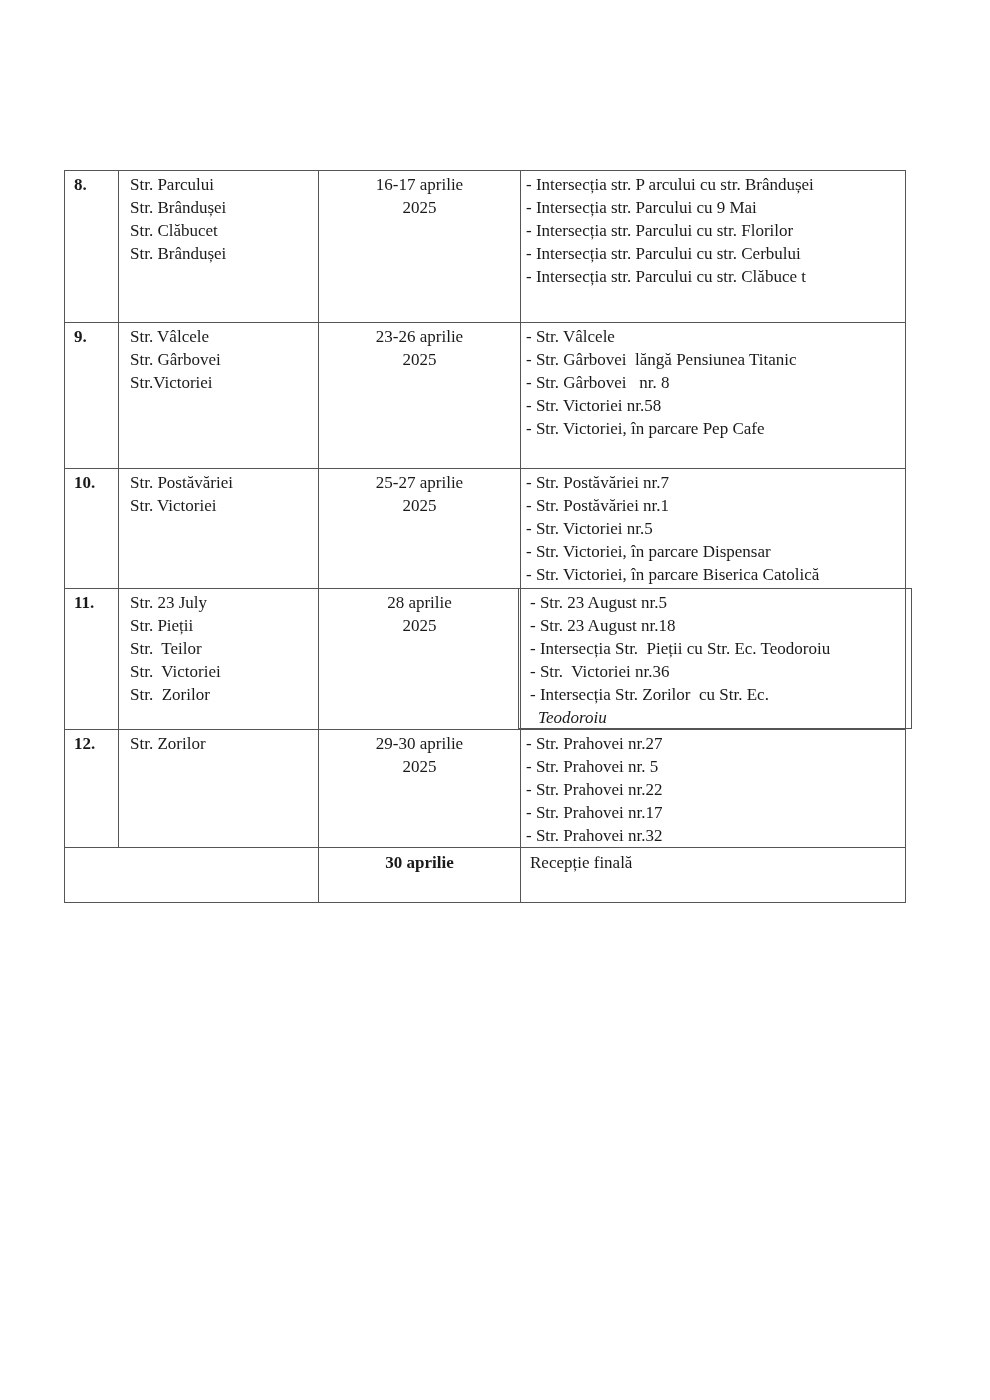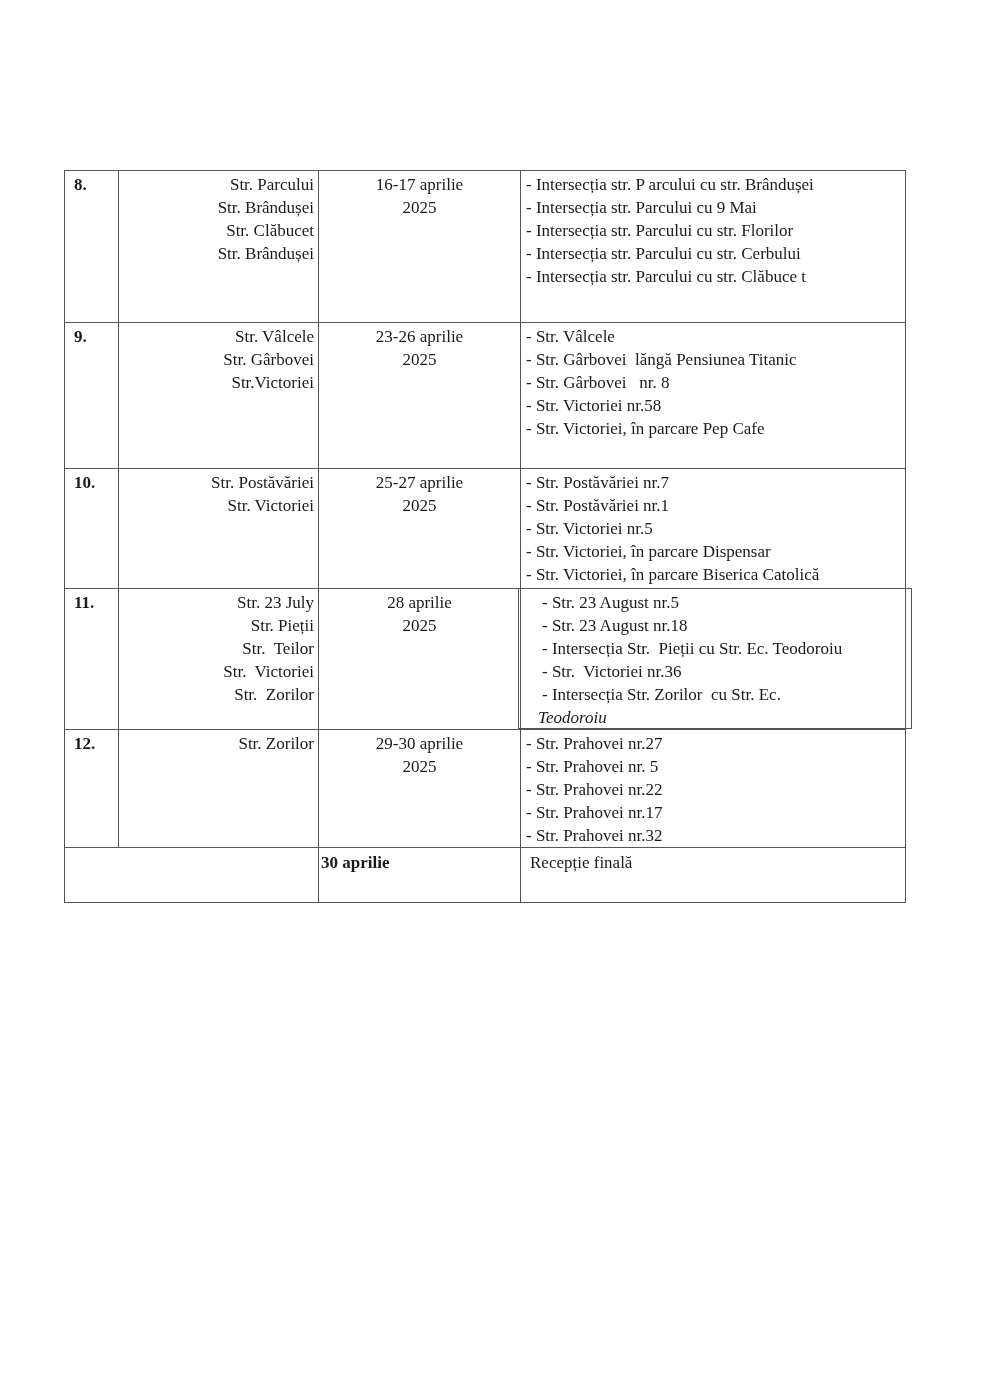--- a/index.html
+++ b/index.html
@@ -31,51 +31,51 @@
     line-height: 23px;
     overflow: hidden;
   }
   .multiline { white-space: pre-wrap; }
   td.c-num {
     font-weight: bold;
     padding: 2px 2px 0 9px;
   }
   td.c-streets {
     padding: 2px 4px 0 11px;
-    text-align: right;
   }
   td.c-date {
     font-weight: normal;
     text-align: center;
     padding: 2px 2px 0 2px;
   }
   td.c-details {
     padding: 2px 4px 0 5px;
   }
   
   td.c-details-r11 {
     border-right: none;
     padding: 2px 0 0 1px;
   }
-  td.c-details-r11 .indented { padding-left: 8px; white-space: pre-wrap; margin-left: 12px; }
+  td.c-details-r11 .indented { padding-left: 8px; white-space: pre-wrap; }
   td.c-details-r11 .wrap-line { padding-left: 16px; white-space: pre-wrap; font-style: italic; }
   .r11-frame {
     position: absolute;
     left: 518px;
     top: 588px;
     width: 392px;
     height: 139px;
     border: 1px solid #555;
     pointer-events: none;
   }
   td.c-footer-note {
     padding: 3px 4px 0 9px;
   }
   td.c-footer-date {
     font-weight: bold;
+    text-align: center;
     padding: 3px 2px 0 2px;
   }
 </style>
 </head>
 <body>
 
 <div class="page">
 
   <table class="schedule">
     <colgroup>

